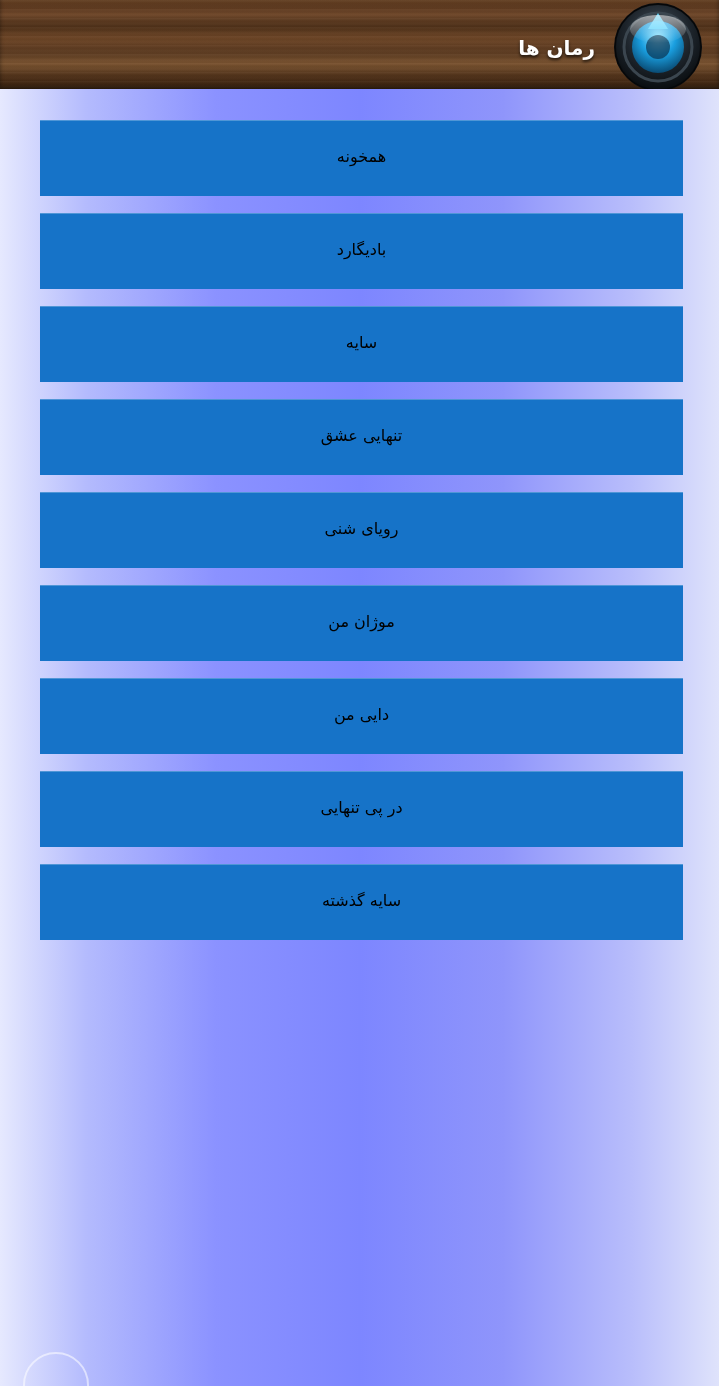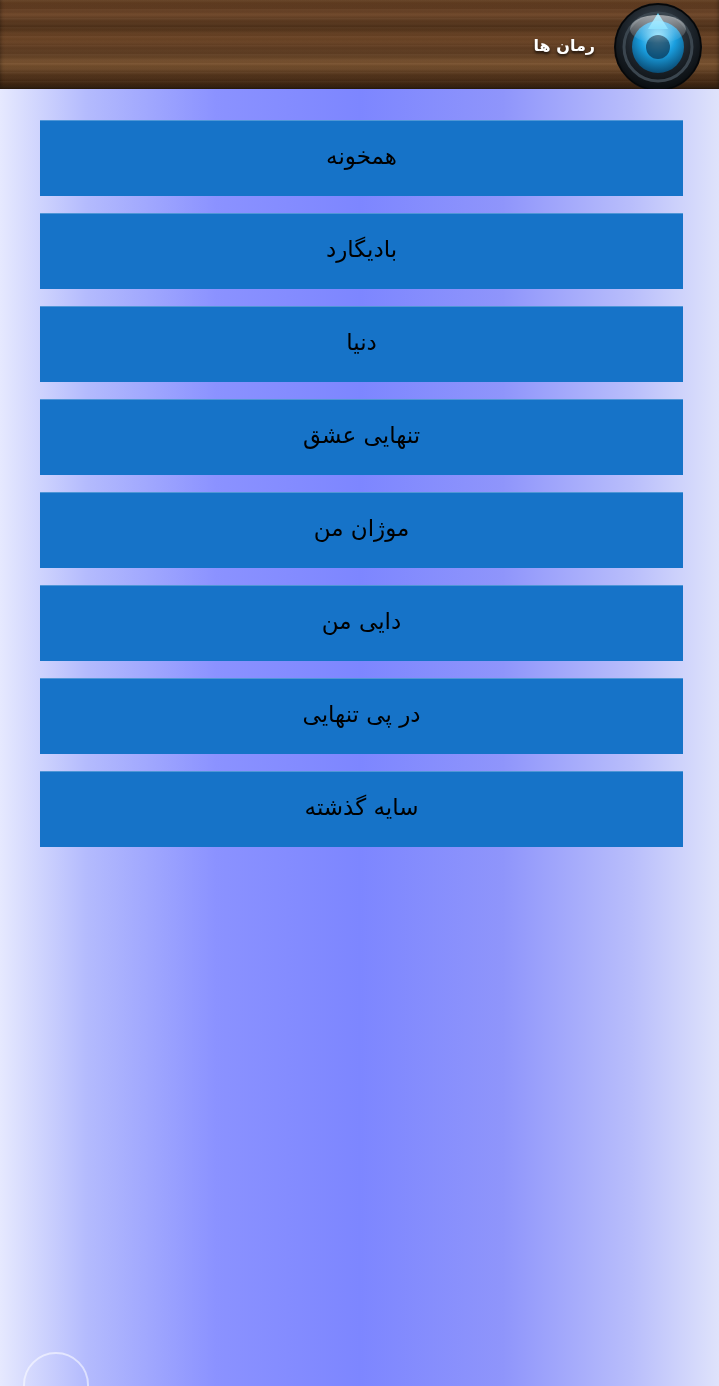--- a/index.html
+++ b/index.html
@@ -48,21 +48,21 @@
         rgba(0,0,0,0.05) 3px,
         rgba(255,255,255,0.02) 6px,
         rgba(0,0,0,0.04) 9px);
     pointer-events: none;
   }
   .topbar-title {
     position: absolute;
     right: 124px;
     top: 36px;
     color: #ffffff;
-    font-size: 16px;
+    font-size: 20px;
     font-weight: bold;
     text-shadow: 0 2px 3px rgba(0,0,0,0.7);
     letter-spacing: 0.5px;
     z-index: 3;
   }
 
   
   .logo {
     position: absolute;
     right: 14px;
@@ -101,21 +101,21 @@
 
   .list-item {
     position: relative;
     display: flex;
     align-items: center;
     justify-content: center;
     height: 76px;
     margin-bottom: 17px;
     background: #1673c8;
     color: #000000;
-    font-size: 23px;
+    font-size: 16px;
     box-shadow: 0 1px 0 rgba(255,255,255,0.25) inset;
     cursor: pointer;
     user-select: none;
   }
   .list-item-label {
     line-height: 1;
     padding-bottom: 3px;
   }
 
   
@@ -172,24 +172,27 @@
   <div class="content">
     <div class="list">
 
       <div class="list-item">
         <span class="list-item-label">همخونه</span>
       </div>
       <div class="list-item">
         <span class="list-item-label">بادیگارد</span>
       </div>
       <div class="list-item">
-        <span class="list-item-label">دنیا</span>
+        <span class="list-item-label">سایه</span>
       </div>
       <div class="list-item">
         <span class="list-item-label">تنهایی عشق</span>
+      </div>
+      <div class="list-item">
+        <span class="list-item-label">رویای شنی</span>
       </div>
       <div class="list-item">
         <span class="list-item-label">موژان من</span>
       </div>
       <div class="list-item">
         <span class="list-item-label">دایی من</span>
       </div>
       <div class="list-item">
         <span class="list-item-label">در پی تنهایی</span>
       </div>

